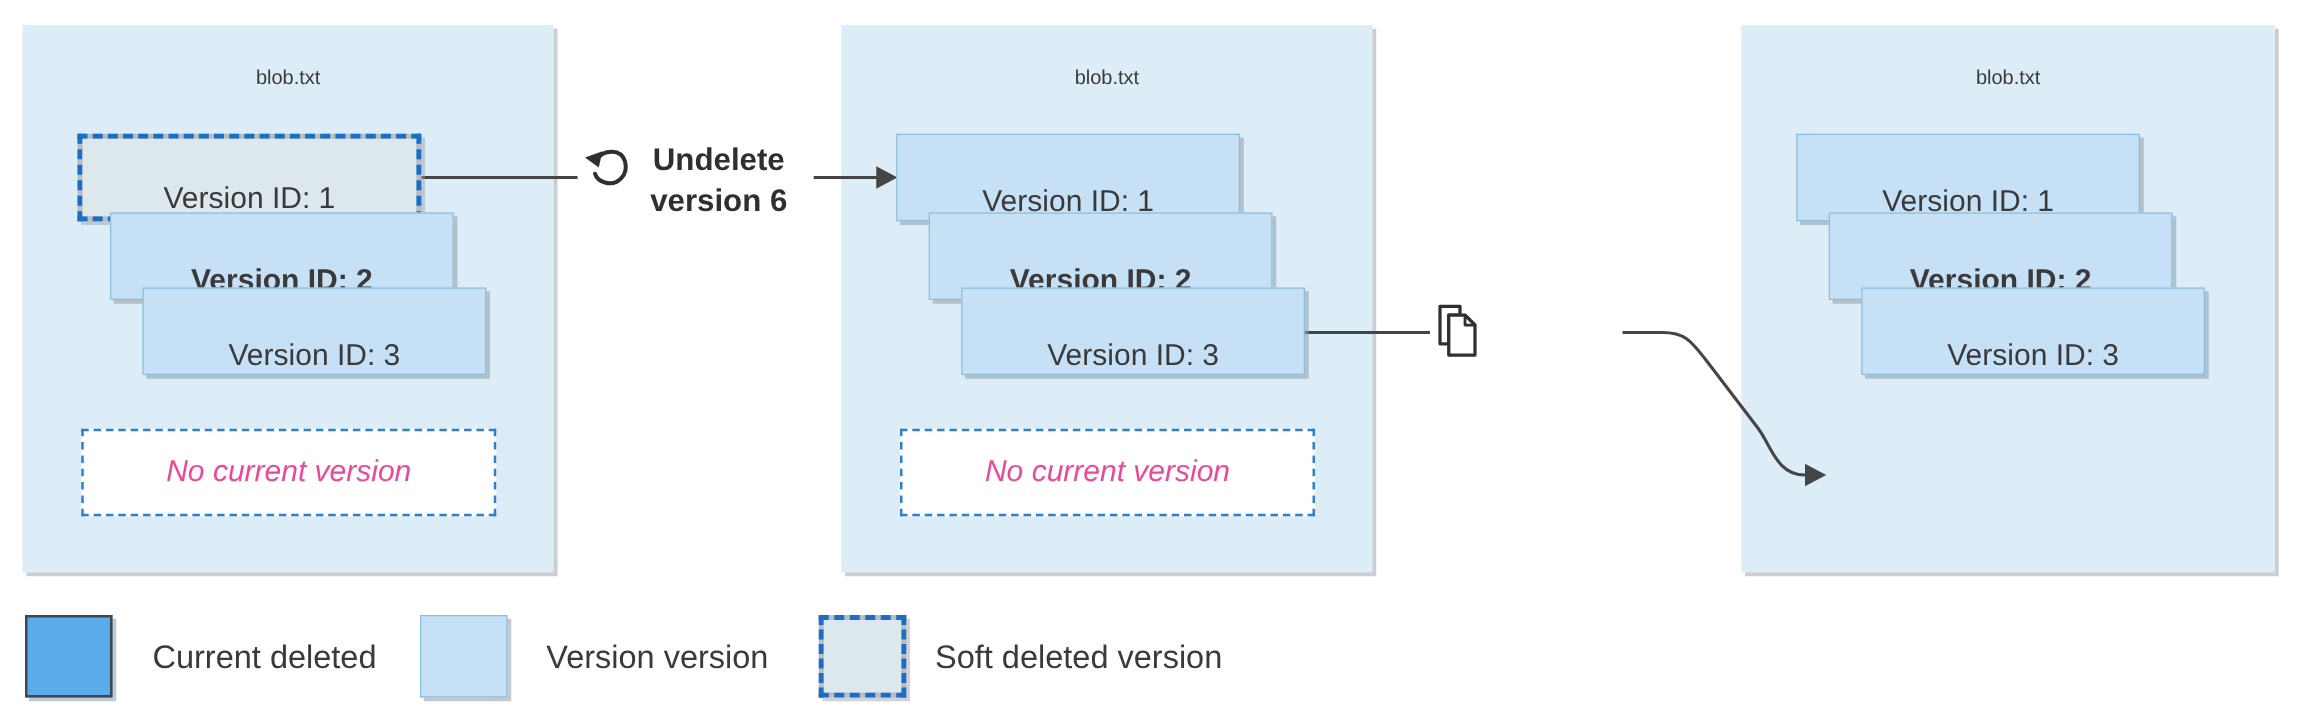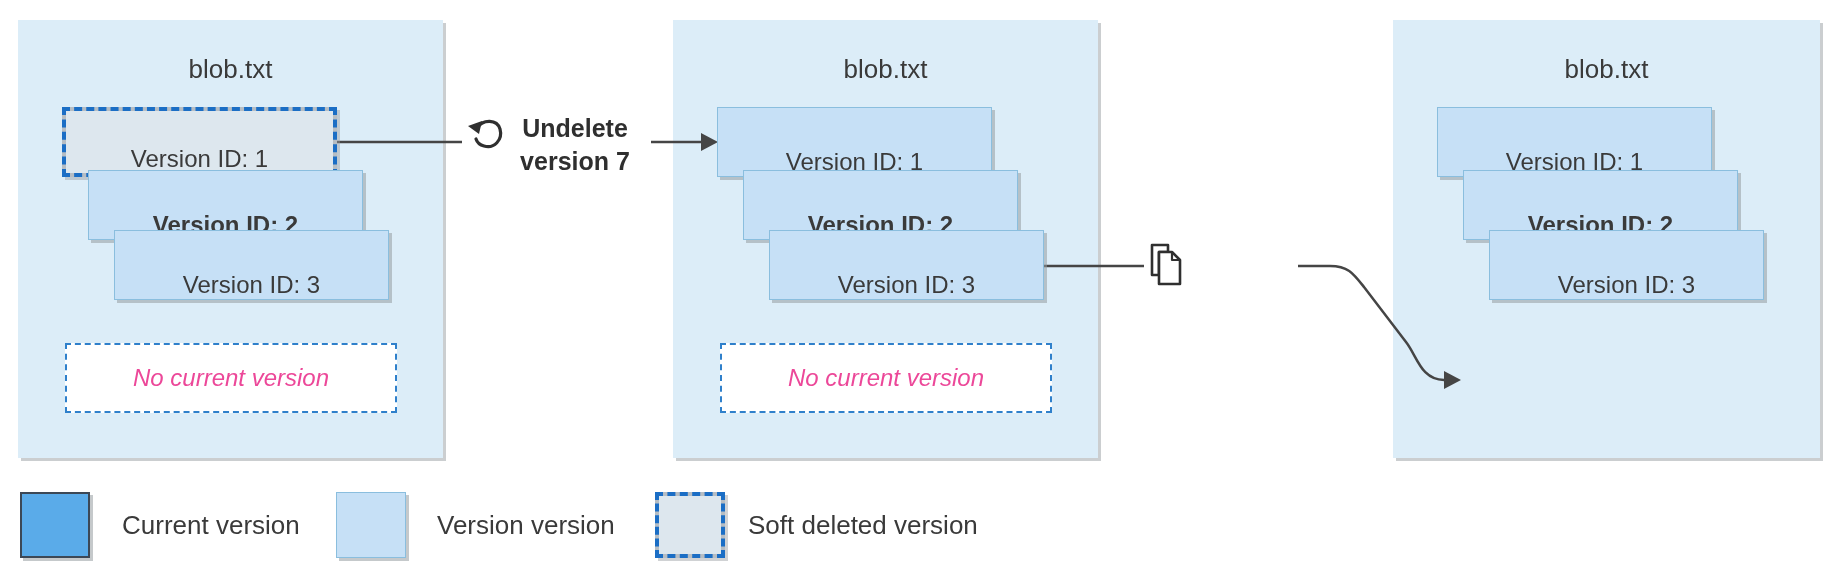--- a/index.html
+++ b/index.html
@@ -15,21 +15,21 @@
   .panel{
     position:absolute;top:20px;width:427px;height:438px;
     background:#dcedf8;
     box-shadow:3px 3px 0 rgba(160,166,170,.55);
   }
   .panel.p1{left:18px;width:425px;}
   .panel.p2{left:673px;width:425px;}
   .panel.p3{left:1393px;}
   .panel-title{
     position:absolute;top:34px;left:0;width:100%;
-    text-align:center;font-size:26px;color:#3a3a3a;
+    text-align:center;font-size:16px;color:#3a3a3a;
   }
   
   .vbox{
     position:absolute;width:275px;height:70px;
     box-sizing:border-box;
     display:flex;align-items:flex-end;justify-content:center;
     font-size:24px;color:#3a3a3a;
   }
   .vbox.pos1{left:44px;top:87px;z-index:1;}
   .vbox.pos2{left:70px;top:150px;z-index:2;font-weight:bold;}
@@ -156,25 +156,25 @@
     <path d="M11 13 C17 4 31 4 34 14 C37 25 28 34 18 31 C14 30 11 27 10 24" fill="none" stroke="#2f2f2f" stroke-width="3.2" stroke-linecap="round"></path>
     <polygon points="2,11 16,6 13,19" fill="#2f2f2f"></polygon>
   </svg>
 
   <svg class="icon-abs" style="left:1146px;top:242px;" width="40" height="48" viewBox="0 0 40 48">
     <path d="M6 3 H22 V10 H13 V33 H6 Z" fill="#ffffff" stroke="#2f2f2f" stroke-width="2.6" stroke-linejoin="round"></path>
     <path d="M13 10 H26 L34 18 V42 H13 Z" fill="#ffffff" stroke="#2f2f2f" stroke-width="2.6" stroke-linejoin="round"></path>
     <path d="M26 10 V18 H34" fill="none" stroke="#2f2f2f" stroke-width="2.2" stroke-linejoin="round"></path>
   </svg>
 
-  <div class="conn-label undelete">Undelete version 7</div>
+  <div class="conn-label undelete">Undelete version 6</div>
 
   <div>
     <div class="legend-swatch current"></div>
-    <div class="legend-label l1">Current version</div>
+    <div class="legend-label l1">Current deleted</div>
 
     <div class="legend-swatch previous"></div>
     <div class="legend-label l2">Version version</div>
 
     <div class="legend-swatch soft-deleted">
       <div class="soft-fill" style="position:absolute;inset:0;background:#dde7ee;"></div>
     </div>
     <div class="legend-label l3">Soft deleted version</div>
   </div>
 

